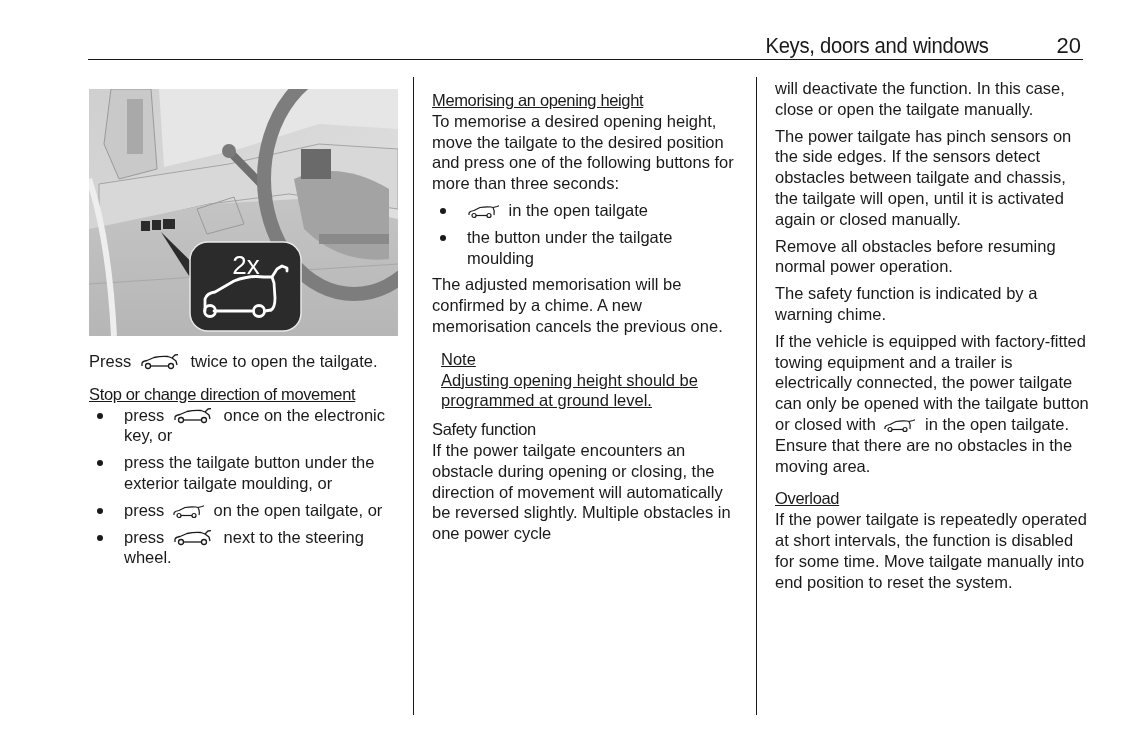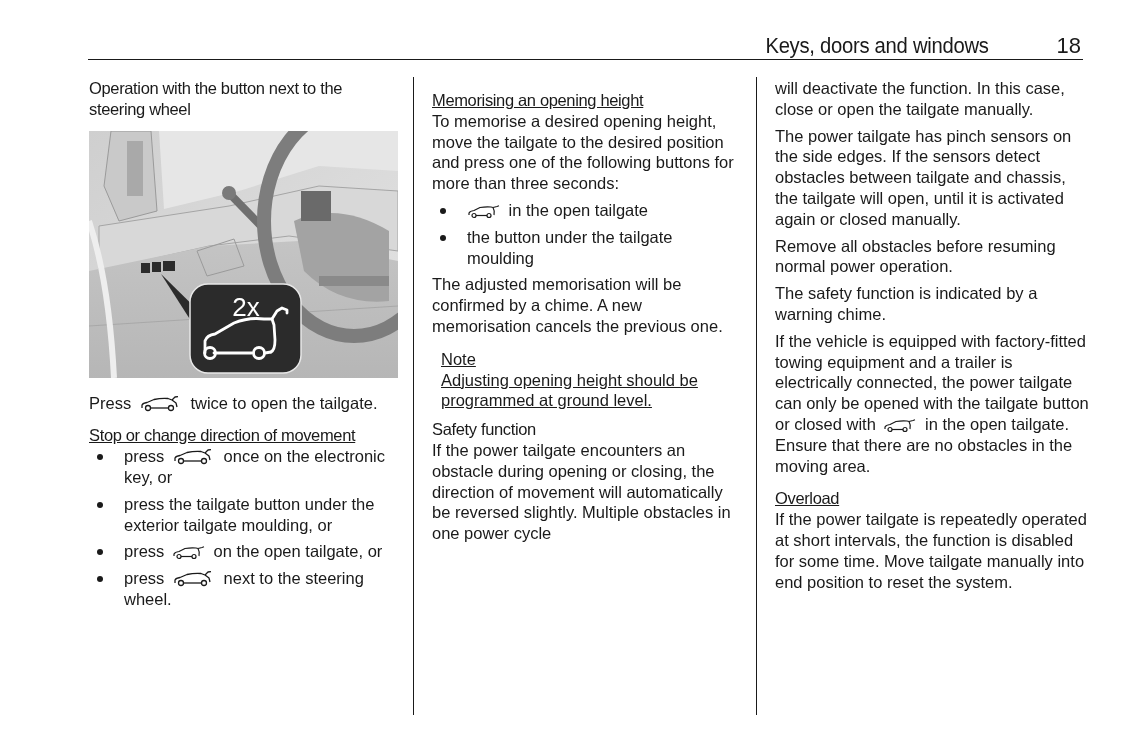--- a/index.html
+++ b/index.html
@@ -32,29 +32,28 @@
 
   .figure { width: 309px; height: 247px; margin: 11px 0 15px 0; position: relative; overflow: hidden; background: #4d7c0f; }
 
   .note { padding-left: 9px; margin-bottom: 8px; }
 </style>
 </head>
 <body>
 
 <div class="header">
   <span class="header-title">Keys, doors and windows</span>
-  <span class="header-page">18</span>
+  <span class="header-page">20</span>
 </div>
 <div class="header-rule"></div>
 
 <div class="divider d1"></div>
 <div class="divider d2"></div>
 
 <div class="col col1">
-  <div class="h">Operation with the button next to the steering wheel</div>
 
   <div class="figure">
     <svg width="309" height="247" viewBox="0 0 309 247">
       <defs>
         <linearGradient id="bg" x1="0" y1="0" x2="1" y2="1">
           <stop offset="0" stop-color="#cfcfcf"></stop>
           <stop offset="1" stop-color="#e4e4e4"></stop>
         </linearGradient>
         <linearGradient id="panel" x1="0" y1="0" x2="0" y2="1">
           <stop offset="0" stop-color="#c4c4c4"></stop>

